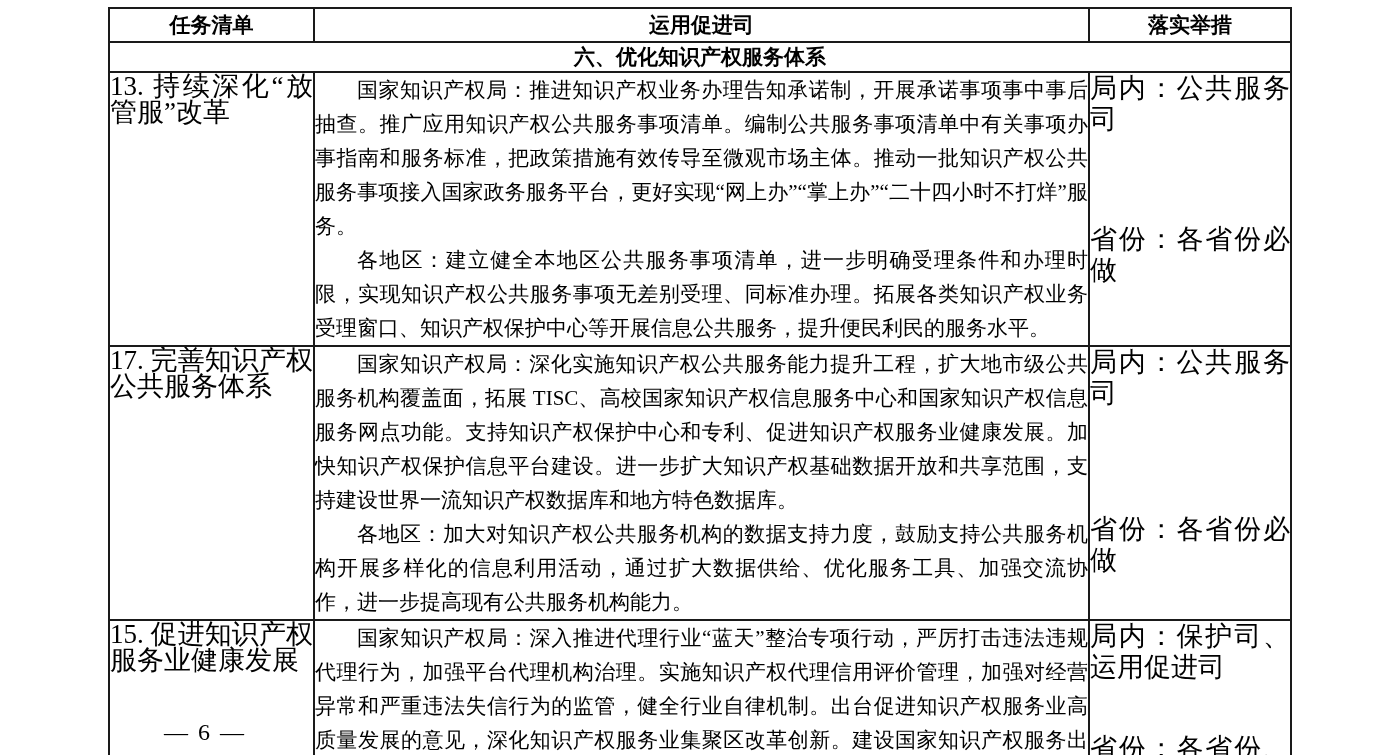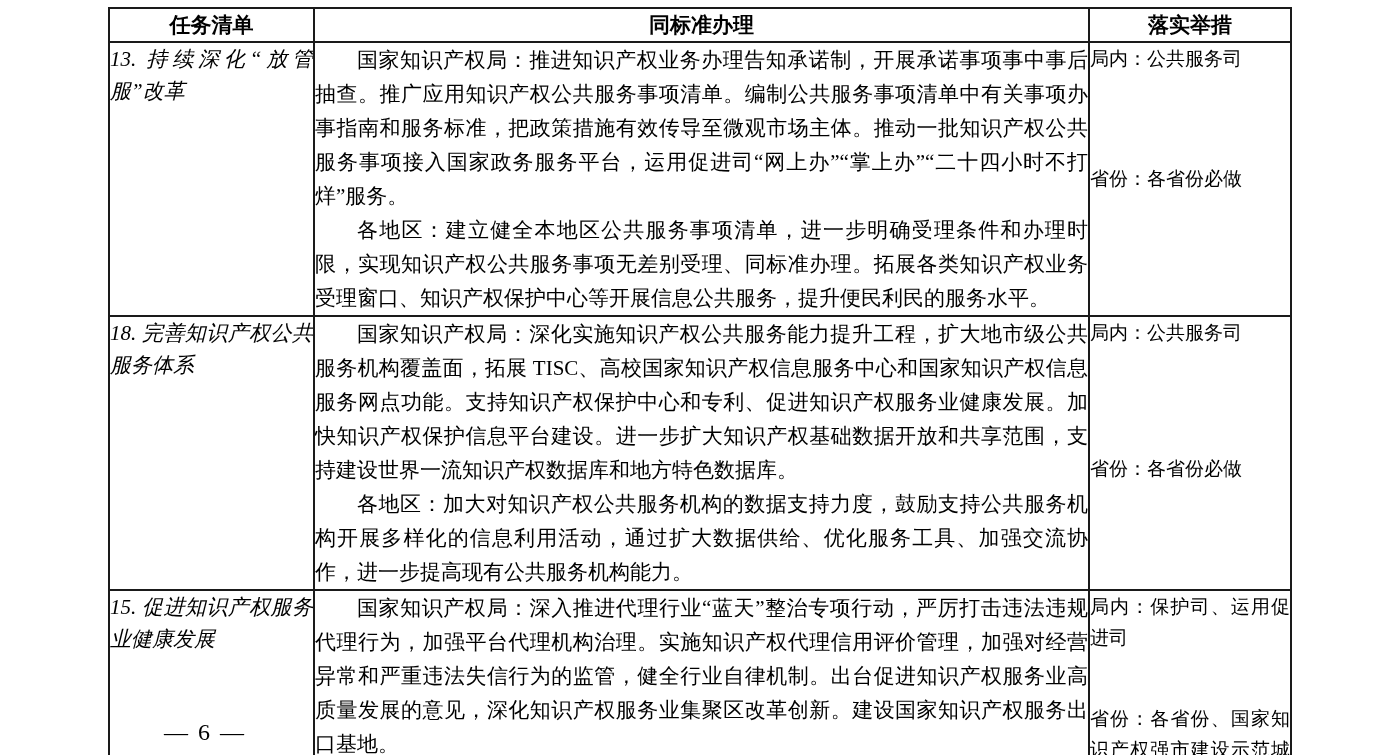--- a/index.html
+++ b/index.html
@@ -44,43 +44,42 @@
   }
   .section-cell {
     height: 28px;
     font-size: 21px;
     font-weight: bold;
     text-align: center;
     vertical-align: middle;
   }
   .task-cell {
     vertical-align: middle;
-    font-size: 21px;
-    line-height: 32px;
+    font-size: 27px;
+    line-height: 26px;
     padding: 0 9px;
     text-align: justify;
-    font-style: italic;
   }
   .measures-cell {
     vertical-align: top;
     padding: 3px 5px 0 7px;
   }
   .measures-cell p {
     margin: 0;
     font-size: 21px;
     line-height: 34px;
     text-align: justify;
     text-indent: 2em;
   }
   .dept-cell {
     vertical-align: top;
     padding: 9px 4px 0 7px;
   }
   .dept-line {
-    font-size: 19px;
+    font-size: 27px;
     line-height: 31px;
     text-align: justify;
   }
   .lead { font-weight: normal; }
   .gap-r0 { margin-top: 89px; }
   .gap-r1 { margin-top: 105px; }
   .gap-r2 { margin-top: 50px; }
   .row-13 { height: 204px; }
   .row-14 { height: 226px; }
   .row-15 { height: 194px; }
@@ -99,40 +98,43 @@
 
   <table class="doc-table">
     <colgroup>
       <col class="c1">
         <col class="c2">
         <col class="c3">
     </colgroup>
     <thead>
       <tr>
         <th>任务清单</th>
-        <th>同标准办理</th>
+        <th>运用促进司</th>
         <th>落实举措</th>
       </tr>
     </thead>
     <tbody>
+      <tr>
+        <td class="section-cell" colspan="3">六、优化知识产权服务体系</td>
+      </tr>
 
       <tr class="row-13">
         <td class="task-cell">13. 持续深化“放管服”改革</td>
         <td class="measures-cell">
-          <p><b class="lead">国家知识产权局：</b><span>推进知识产权业务办理告知承诺制，开展承诺事项事中事后抽查。推广应用知识产权公共服务事项清单。编制公共服务事项清单中有关事项办事指南和服务标准，把政策措施有效传导至微观市场主体。推动一批知识产权公共服务事项接入国家政务服务平台，运用促进司“网上办”“掌上办”“二十四小时不打烊”服务。</span></p>
+          <p><b class="lead">国家知识产权局：</b><span>推进知识产权业务办理告知承诺制，开展承诺事项事中事后抽查。推广应用知识产权公共服务事项清单。编制公共服务事项清单中有关事项办事指南和服务标准，把政策措施有效传导至微观市场主体。推动一批知识产权公共服务事项接入国家政务服务平台，更好实现“网上办”“掌上办”“二十四小时不打烊”服务。</span></p>
           <p><b class="lead">各地区：</b><span>建立健全本地区公共服务事项清单，进一步明确受理条件和办理时限，实现知识产权公共服务事项无差别受理、同标准办理。拓展各类知识产权业务受理窗口、知识产权保护中心等开展信息公共服务，提升便民利民的服务水平。</span></p>
         </td>
         <td class="dept-cell">
           <div class="dept-line"><b class="lead">局内：</b><span>公共服务司</span></div>
           <div class="dept-line gap-r0"><b class="lead">省份：</b><span>各省份必做</span></div>
         </td>
       </tr>
 
       <tr class="row-14">
-        <td class="task-cell">18. 完善知识产权公共服务体系</td>
+        <td class="task-cell">17. 完善知识产权公共服务体系</td>
         <td class="measures-cell">
           <p><b class="lead">国家知识产权局：</b><span>深化实施知识产权公共服务能力提升工程，扩大地市级公共服务机构覆盖面，拓展 TISC、高校国家知识产权信息服务中心和国家知识产权信息服务网点功能。支持知识产权保护中心和专利、促进知识产权服务业健康发展。加快知识产权保护信息平台建设。进一步扩大知识产权基础数据开放和共享范围，支持建设世界一流知识产权数据库和地方特色数据库。</span></p>
           <p><b class="lead">各地区：</b><span>加大对知识产权公共服务机构的数据支持力度，鼓励支持公共服务机构开展多样化的信息利用活动，通过扩大数据供给、优化服务工具、加强交流协作，进一步提高现有公共服务机构能力。</span></p>
         </td>
         <td class="dept-cell">
           <div class="dept-line"><b class="lead">局内：</b><span>公共服务司</span></div>
           <div class="dept-line gap-r1"><b class="lead">省份：</b><span>各省份必做</span></div>
         </td>
       </tr>
 

